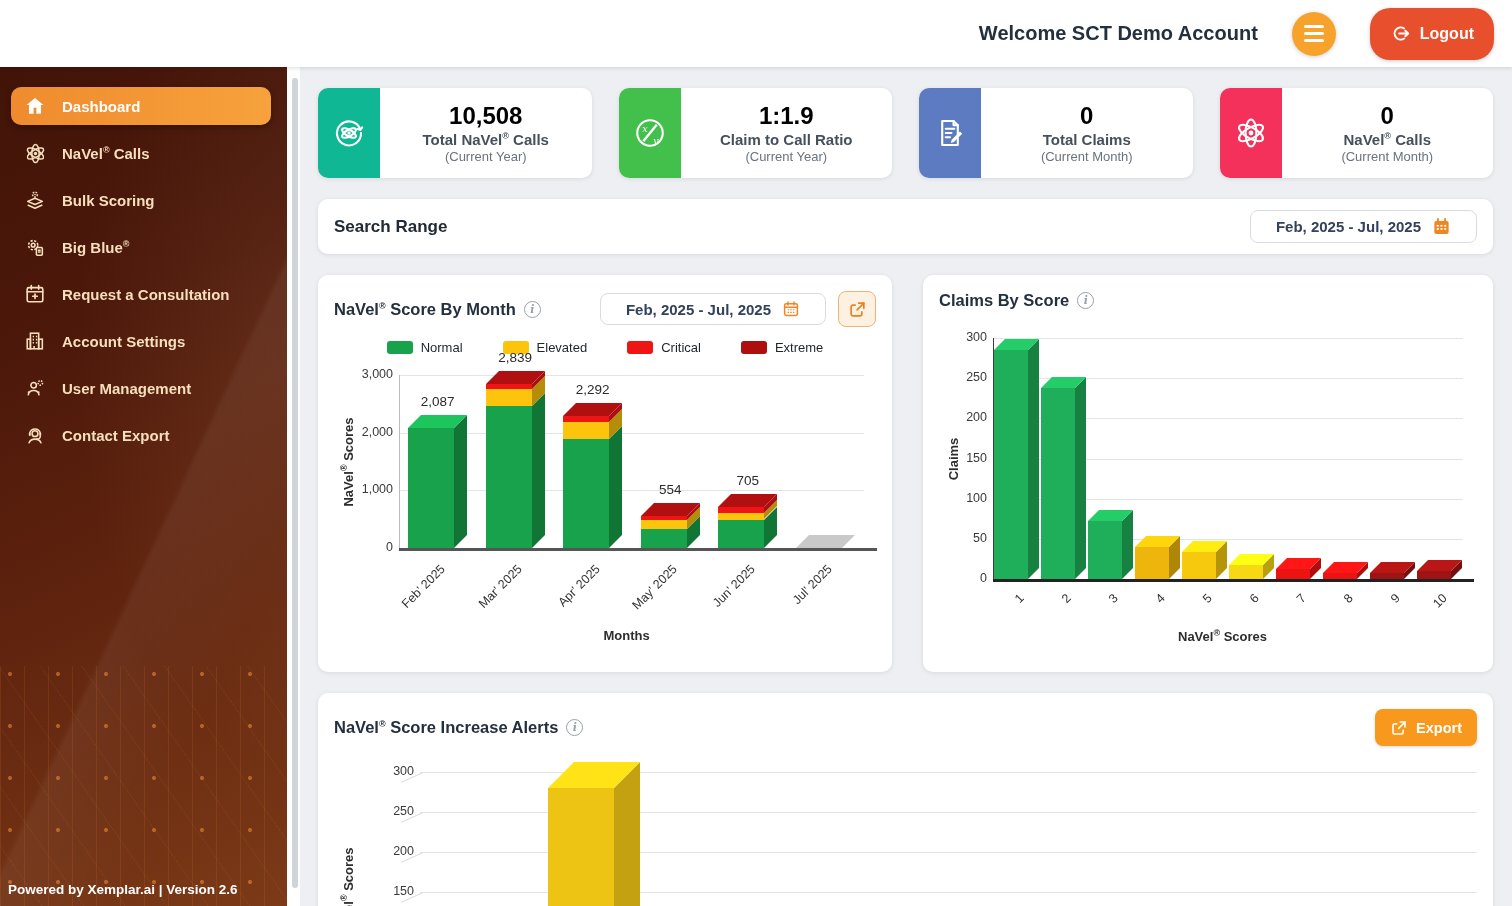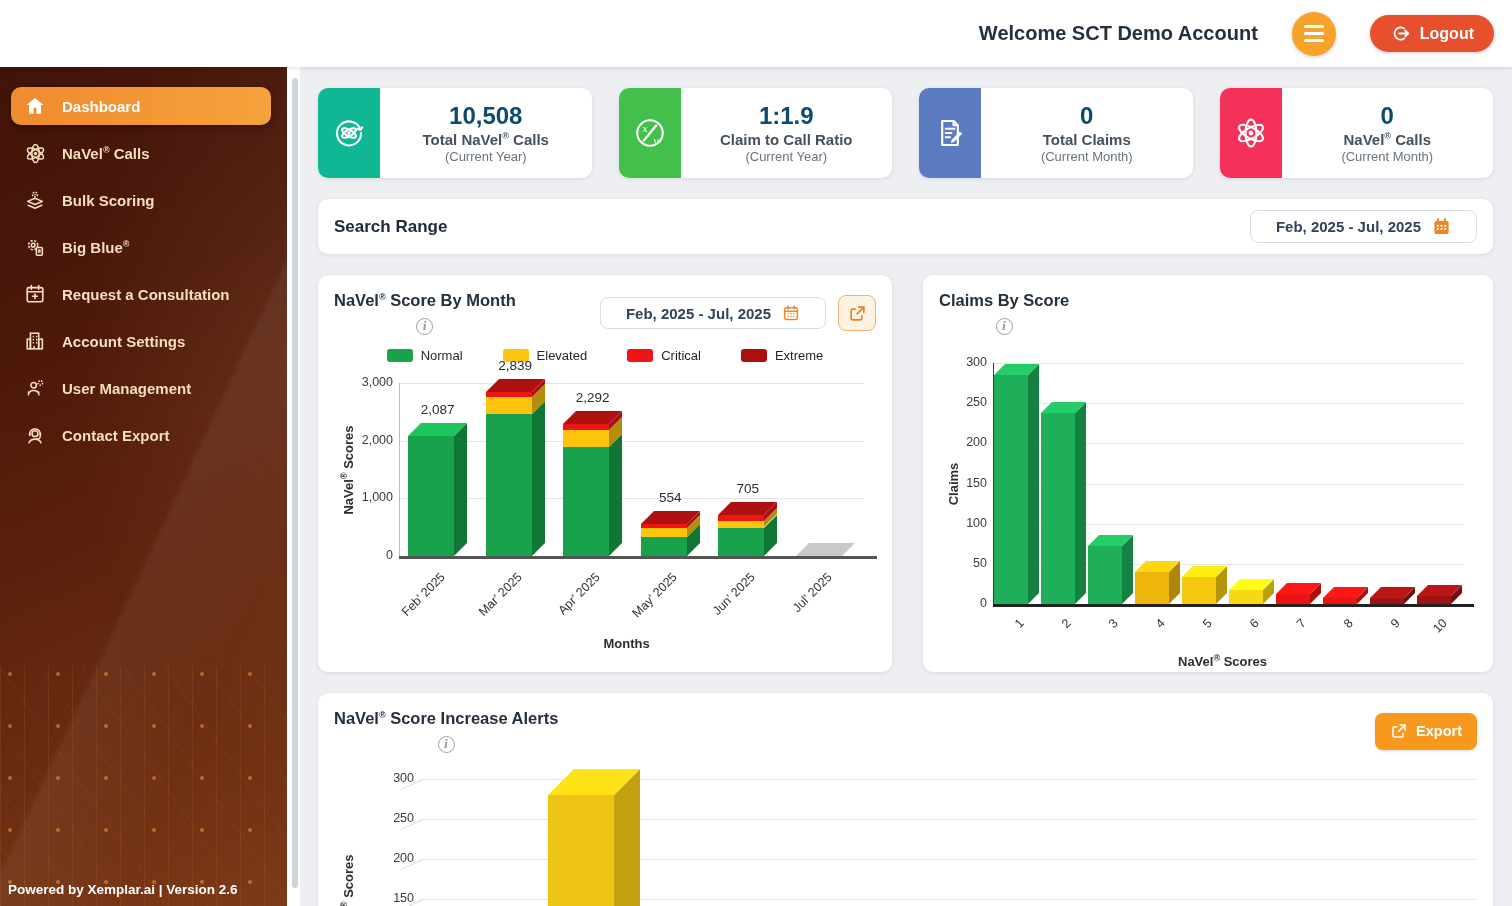--- a/index.html
+++ b/index.html
@@ -11,21 +11,21 @@
             box-shadow:0 1px 4px rgba(20,30,50,.15); z-index:30; display:flex; align-items:center; }
   .brand { display:flex; align-items:center; gap:10px; margin-left:14px; }
   .brand-name { font-family:"DejaVu Serif", serif; font-style:italic; font-weight:700;
                 font-size:27px; color:#171717; letter-spacing:-0.5px; }
   .top-right { position:absolute; right:18px; top:0; height:67px; display:flex; align-items:center; gap:34px; }
   .welcome { font-size:20px; font-weight:700; color:#24303e; }
   .hamburger { width:44px; height:44px; border-radius:50%; background:#f7a32b; border:none; cursor:pointer;
                display:flex; flex-direction:column; align-items:center; justify-content:center; gap:4px;
                box-shadow:0 1px 4px rgba(0,0,0,.2); }
   .hamburger span { display:block; width:20px; height:3px; border-radius:2px; background:#fff; }
-  .logout { height:37px; padding:0 20px; border:none; border-radius:20px; background:#e8502d; color:#fff;
+  .logout { height:52px; padding:0 20px; border:none; border-radius:20px; background:#e8502d; color:#fff;
             font-weight:700; font-size:16px; display:flex; align-items:center; gap:9px; cursor:pointer;
             box-shadow:0 1px 4px rgba(0,0,0,.2); font-family:inherit; }
 
   
   .sidebar { position:absolute; top:67px; left:0; width:287px; height:839px; z-index:20;
              background:linear-gradient(155deg,#421408 0%,#4c180a 30%,#5f230e 58%,#7c3a17 100%); overflow:hidden; }
   .sb-sheen { position:absolute; inset:0;
               background:radial-gradient(ellipse at 115% 35%, rgba(255,210,160,.10), transparent 55%),
                          linear-gradient(115deg, transparent 55%, rgba(255,255,255,.05) 56%, transparent 75%); }
   .sb-circuit { position:absolute; left:0; right:0; bottom:0; height:240px; opacity:.55;
@@ -47,37 +47,37 @@
                   background:#cfd4d9; z-index:11; }
 
   
   .main { position:absolute; left:300px; top:67px; right:0; bottom:0; overflow:hidden; padding:21px 19px 0 18px; }
   .card { background:#fff; border-radius:10px; box-shadow:0 1px 4px rgba(25,35,55,.10); }
 
   .stats-row { display:flex; gap:27px; }
   .stat-card { flex:1; height:90px; display:flex; overflow:hidden; }
   .stat-icon { width:62px; display:flex; align-items:center; justify-content:center; color:#fff; }
   .stat-body { flex:1; display:flex; flex-direction:column; align-items:center; justify-content:center; gap:1px; }
-  .stat-value { font-size:24px; font-weight:700; color:#0c4a6e; }
+  .stat-value { font-size:24px; font-weight:700; color:#000000; }
   .stat-label { font-size:15px; font-weight:700; color:#46505c; }
   .stat-sub { font-size:13px; color:#68737f; }
 
   .search-card { margin-top:21px; height:55px; display:flex; align-items:center; justify-content:space-between;
                  padding:0 16px; }
   .search-label { font-size:17px; font-weight:700; color:#212b36; }
 
   .datechip { display:flex; align-items:center; gap:11px; border:1px solid #d8dce2; border-radius:8px;
               background:#fff; padding:6px 25px; font-size:15px; font-weight:700; color:#33415c; cursor:pointer; }
 
   .charts-row { margin-top:21px; display:flex; gap:31px; }
   .chart-card { height:397px; padding:16px; position:relative; }
   .chart-card.left { width:574px; flex:0 0 574px; }
   .chart-card.right { flex:1; }
   .ch-head { display:flex; align-items:center; justify-content:space-between; }
-  .ch-title { font-size:16.5px; font-weight:700; color:#24303e; display:flex; align-items:center; gap:8px;flex-direction:column; }
+  .ch-title { font-size:16.5px; font-weight:700; color:#24303e; display:flex; align-items:center; gap:8px; }
   .ch-tools { display:flex; align-items:center; gap:12px; }
   .sharebtn { width:38px; height:36px; border:1px solid #f3b272; background:#fdf1e2; border-radius:8px;
               display:flex; align-items:center; justify-content:center; cursor:pointer; }
   .legend { display:flex; justify-content:center; gap:40px; margin-top:13px; }
   .leg { display:flex; align-items:center; gap:8px; font-size:13px; color:#1f2429; }
   .sw { width:26px; height:13px; border-radius:3px; }
 
   .plot { position:relative; margin-top:10px; height:290px; }
   .plot2 { position:relative; margin-top:18px; height:320px; }
   .plot3 { position:relative; margin-top:12px; height:260px; }

